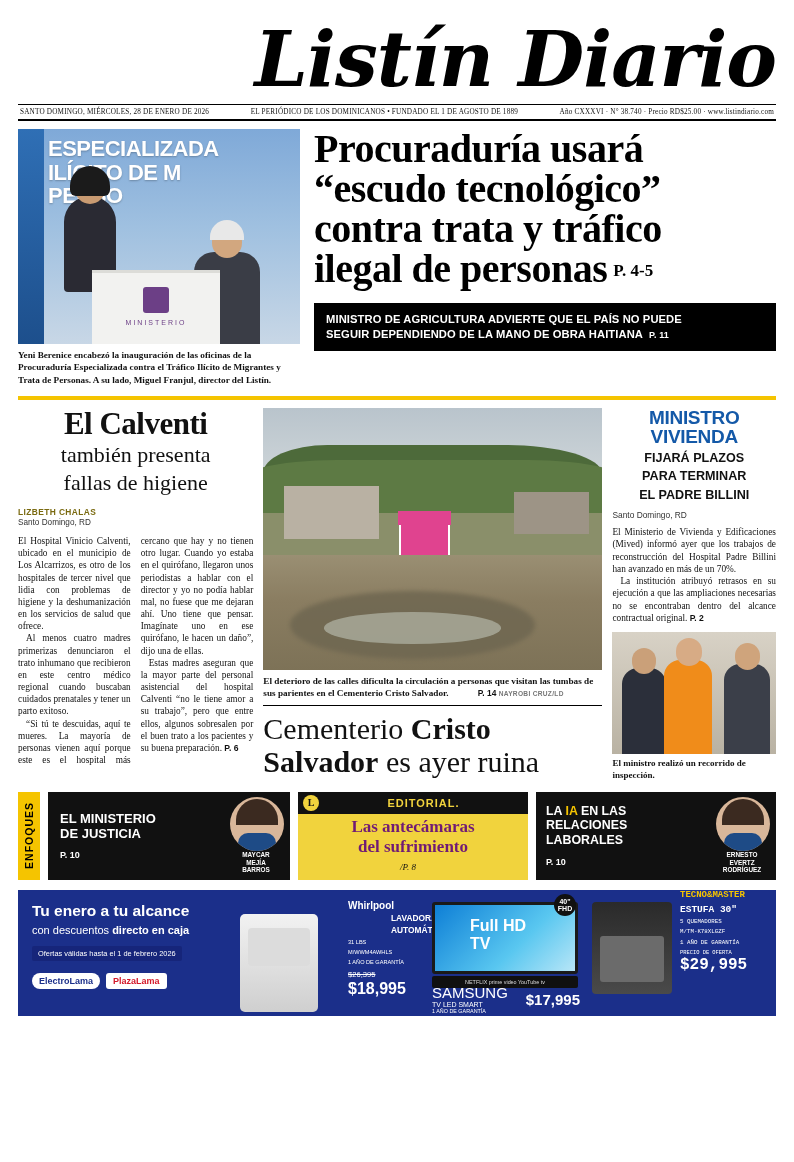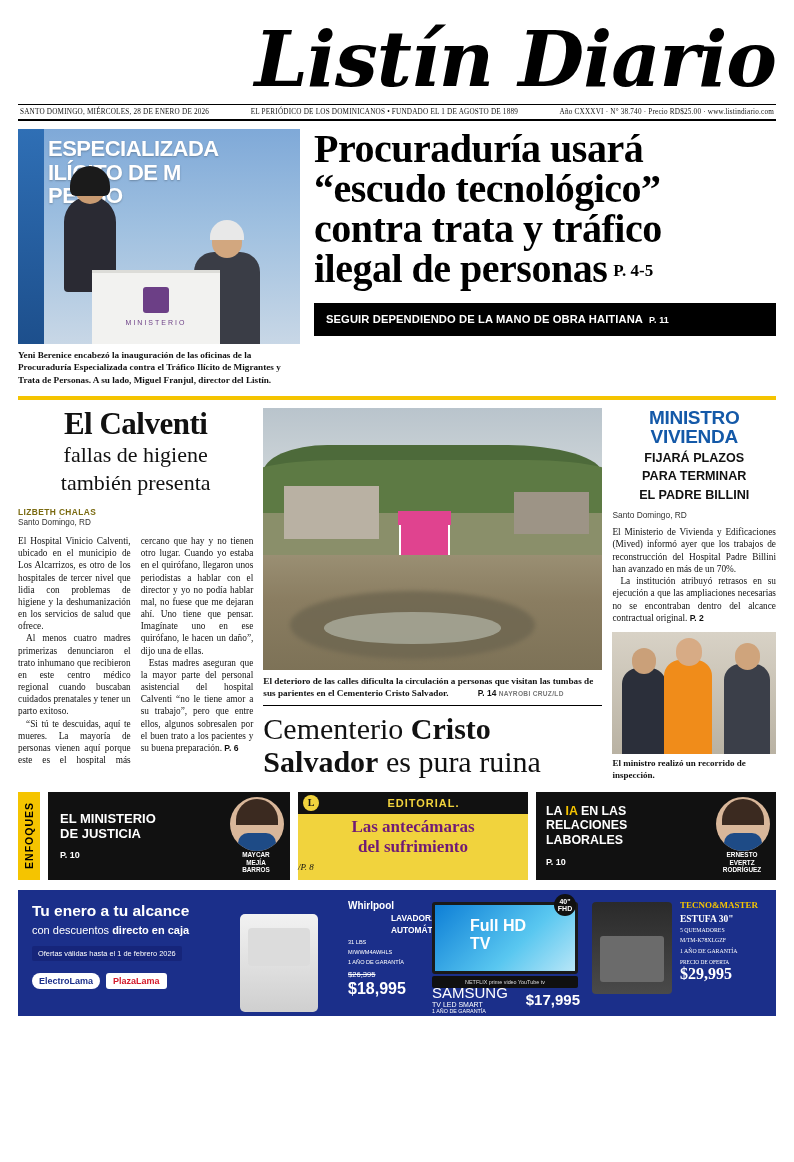--- a/index.html
+++ b/index.html
@@ -187,21 +187,21 @@
   .avatar { width:54px; height:54px; border-radius:50%; background:#d9b79a; position:relative; overflow:hidden; flex:0 0 auto; margin-left:6px; }
   .avatar .hair { position:absolute; left:6px; top:2px; width:42px; height:26px; background:#3b2a20; border-radius:21px 21px 0 0; }
   .avatar .body { position:absolute; left:8px; bottom:0; width:38px; height:18px; background:#1e4b86; border-radius:10px 10px 0 0; }
   .av-name { font-family:"Liberation Sans", sans-serif; font-weight:800; font-size:6.4px; line-height:1.2; text-align:center; color:#fff; margin-left:4px; width:44px; }
 
   .box-edit { width:230px; background:#f1d33d; position:relative; display:flex; flex-direction:column; align-items:center; justify-content:center; }
   .edit-head { position:absolute; top:0; left:0; right:0; height:22px; background:#111; display:flex; align-items:center; }
   .edit-head .circ { width:16px; height:16px; border-radius:50%; background:#f1d33d; margin-left:5px; font-size:10px; color:#111; display:flex; align-items:center; justify-content:center; font-family:"Liberation Serif",serif; font-weight:700;}
   .edit-head .lbl { color:#f1d33d; font-family:"Liberation Sans", sans-serif; font-weight:800; font-size:11px; letter-spacing:1px; margin-left:auto; margin-right:auto; }
   .edit-title { font-family:"Liberation Serif", serif; font-weight:700; font-size:17px; line-height:1.15; text-align:center; margin-top:18px; color:#701a75; }
-  .edit-p { font-family:"Liberation Serif", serif; font-style:italic; font-size:9px; text-align:left; width:100%; padding-right:10px; margin-top:6px; }
+  .edit-p { font-family:"Liberation Serif", serif; font-style:italic; font-size:9px; text-align:center; width:100%; padding-right:10px; margin-top:6px; }
 
   .box-ia { flex:1; background:#111; color:#fff; display:flex; align-items:center; padding:8px 6px 8px 10px; }
   .box-ia .t { font-family:"Liberation Sans", sans-serif; font-weight:800; font-size:12.4px; line-height:1.15; }
   .box-ia .t .y { color:#f5c400; }
   .box-ia .p { font-family:"Liberation Sans", sans-serif; font-weight:800; font-size:9px; margin-top:10px; }
 
   
   .ad { margin-top:10px; height:126px; background:#1b2f8a; position:relative; overflow:hidden; color:#fff; display:flex; }
   .ad .left { width:212px; padding:12px 8px 8px 14px; }
   .ad .l1 { font-family:"Liberation Sans", sans-serif; font-weight:800; font-size:15.5px; }
@@ -226,21 +226,21 @@
   .ad .tv .bar { position:absolute; left:6px; top:86px; width:146px; height:12px; background:#101010; border-radius:2px; font-size:5.4px; color:#ddd; display:flex; align-items:center; justify-content:center; gap:4px; font-family:"Liberation Sans", sans-serif;}
   .ad .tv .badge { position:absolute; right:8px; top:4px; background:#111; color:#fff; font-family:"Liberation Sans", sans-serif; font-weight:800; font-size:7px; border-radius:50%; width:22px; height:22px; display:flex; flex-direction:column; align-items:center; justify-content:center; line-height:1;}
   .ad .tv .tvtxt { position:absolute; left:6px; bottom:2px; font-family:"Liberation Sans", sans-serif; }
   .ad .tv .tvtxt .b { font-weight:400; font-size:15px; }
   .ad .tv .tvtxt .c { font-size:7px; }
   .ad .tv .tvtxt .d { font-size:5.4px; }
   .ad .tv .price { position:absolute; right:4px; bottom:8px; font-family:"Liberation Sans", sans-serif; font-weight:800; font-size:15px; }
   .ad .stove { position:relative; width:96px; }
   .ad .stove .body { position:absolute; left:8px; top:12px; width:80px; height:92px; background:linear-gradient(180deg,#2a2a2a,#4a4a4a); border-radius:4px; }
   .ad .stove .body .oven { position:absolute; left:8px; top:34px; width:64px; height:46px; background:#6b6b6b; border-radius:3px; }
-  .ad .right { flex:1; padding-top:10px; font-family:Liberation Serif, serif; }
+  .ad .right { flex:1; font-family:Liberation Mono, monospace; }
   .ad .right .logo { font-weight:800; font-size:9px; color:#f5c400; }
   .ad .right .n { font-weight:800; font-size:9.5px; margin-top:4px; }
   .ad .right .s { font-size:5.8px; line-height:1.3; margin-top:3px; }
   .ad .right .po { font-size:5.4px; margin-top:4px; }
   .ad .right .new { font-weight:800; font-size:16px; }
 </style>
 </head>
 <body>
 
 <div class="page">
@@ -278,35 +278,36 @@
     <div class="top-head">
       <div class="headline">
         <span class="l2">Procuraduría usará</span>
         <span class="l2">“escudo tecnológico”</span>
         <span class="l2">contra trata y tráfico</span>
         <span class="l2">
           <span>ilegal de personas</span><span class="pref">P. 4-5</span>
         </span>
       </div>
       <div class="blackbox">
+        <div>MINISTRO DE AGRICULTURA ADVIERTE QUE EL PAÍS NO PUEDE</div>
         <div>
           <span>SEGUIR DEPENDIENDO DE LA MANO DE OBRA HAITIANA</span><span class="pref">P. 11</span>
         </div>
       </div>
     </div>
   </div>
 
   <div class="yellow-rule"></div>
 
   <div class="mid">
 
     <div class="col-left">
       <div class="calventi-title">El Calventi</div>
+      <div class="calventi-sub">también presenta</div>
       <div class="calventi-sub">fallas de higiene</div>
-      <div class="calventi-sub">también presenta</div>
       <div class="byline">
         <div class="name">LIZBETH CHALAS</div>
         <div class="place">Santo Domingo, RD</div>
       </div>
       <div class="two-col">
         <p>El Hospital Vinicio Calventi, ubicado en el municipio de Los Alcarrizos, es otro de los hospitales de tercer nivel que lidia con problemas de higiene y la deshumanización en los servicios de salud que ofrece.</p>
         <p>Al menos cuatro madres primerizas denunciaron el trato inhumano que recibieron en este centro médico regional cuando buscaban cuidados prenatales y tener un parto exitoso.</p>
         <p>“Si tú te descuidas, aquí te mueres. La mayoría de personas vienen aquí porque este es el hospital más cercano que hay y no tienen otro lugar. Cuando yo estaba en el quirófano, llegaron unos periodistas a hablar con el director y yo no podía hablar mal, no fuese que me dejaran ahí. Uno tiene que pensar. Imagínate uno en ese quirófano, le hacen un daño”, dijo una de ellas.</p>
         <p><span>Estas madres aseguran que la mayor parte del personal asistencial del hospital Calventi “no le tiene amor a su trabajo”, pero que entre ellos, algunos sobresalen por el buen trato a los pacientes y su buena preparación.</span> <span class="pref">P. 6</span></p>
       </div>
@@ -328,21 +329,21 @@
       <div class="cap2">
         <span>El deterioro de las calles dificulta la circulación a personas que visitan las tumbas de sus parientes en el Cementerio Cristo Salvador.</span>
         <span class="pref">P. 14</span>
         <span class="credit">NAYROBI CRUZ/LD</span>
       </div>
       <div class="rule-thin"></div>
       <div class="cem-title">
         <span class="reg">Cementerio</span>
         <b>Cristo</b><br>
         <b>Salvador</b>
-        <span class="reg">es pura ruina</span>
+        <span class="reg">es ayer ruina</span>
       </div>
     </div>
 
     <div class="col-right">
       <div class="rt-kicker">MINISTRO</div>
       <div class="rt-kicker">VIVIENDA</div>
       <div class="rt-sub">FIJARÁ PLAZOS</div>
       <div class="rt-sub">PARA TERMINAR</div>
       <div class="rt-sub">EL PADRE BILLINI</div>
       <div class="rt-place">Santo Domingo, RD</div>

